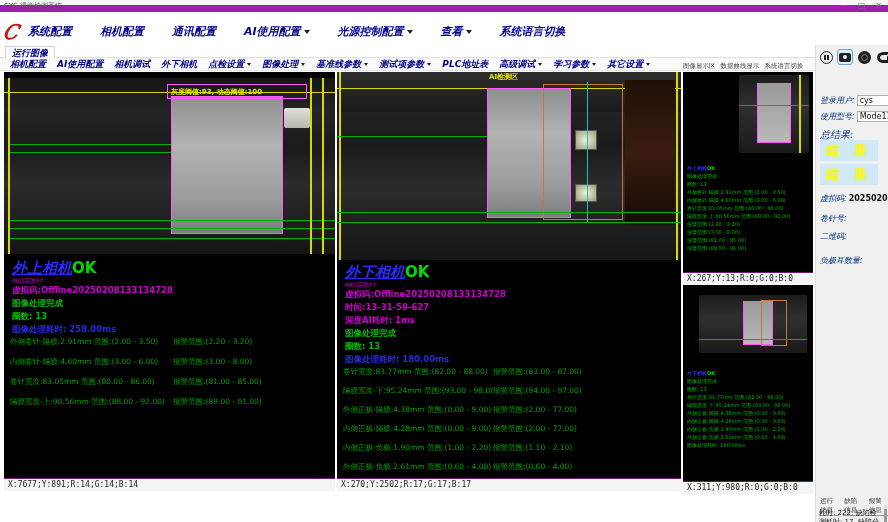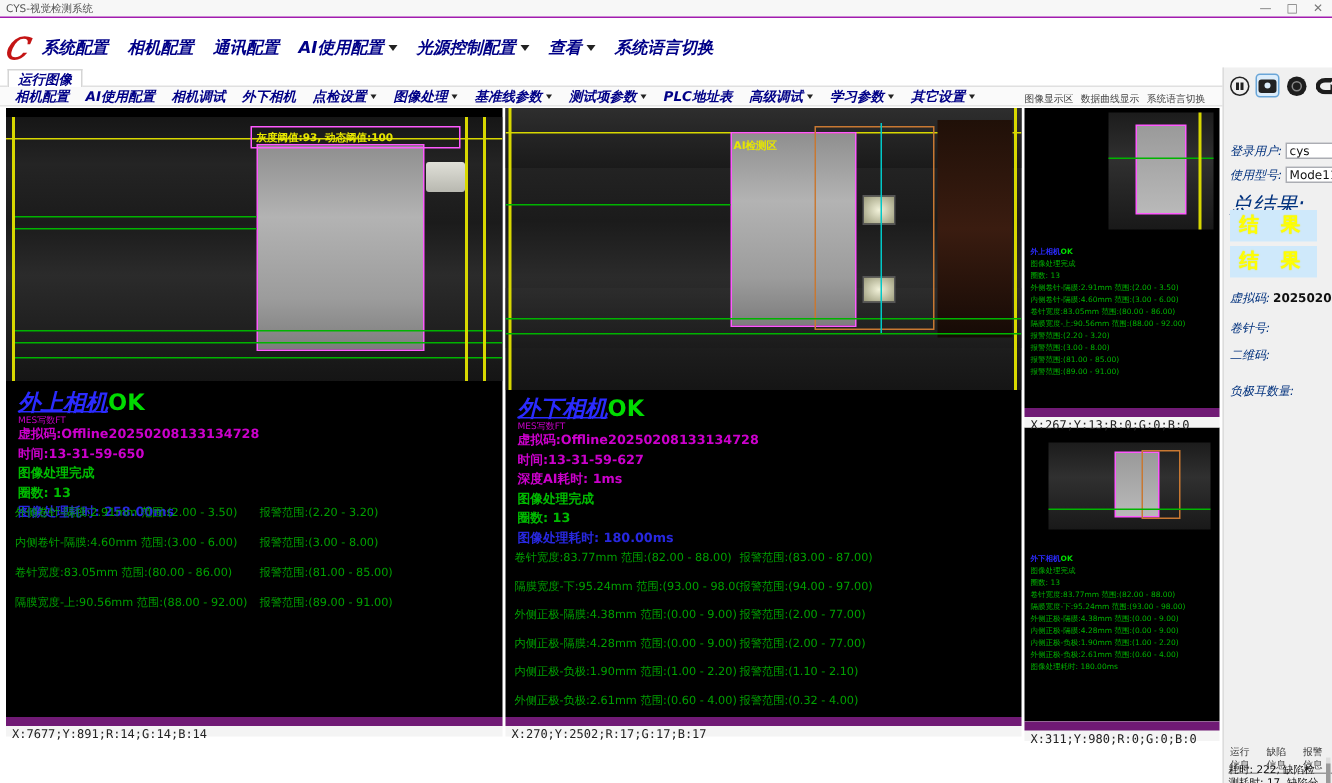--- a/index.html
+++ b/index.html
@@ -1,44 +1,44 @@
 <!DOCTYPE html>
 <html><head>
 <meta charset="utf-8">
 <style>
   * { margin:0; padding:0; box-sizing:border-box; }
   html,body { background:#fff; }
   body { font-family:"DejaVu Sans", sans-serif; }
   .app { position:relative; width:888px; height:522px; background:#fff; overflow:hidden; }
 
   
-  .titlebar { position:absolute; top:0; left:0; width:888px; height:12px; background:#f7f7f7; border-bottom:1px solid #a21caf; }
+  .titlebar { position:absolute; top:0; left:0; width:888px; height:12px; background:#f7f7f7; border-bottom:7px solid #a21caf; }
   .apptitle { position:absolute; left:4px; top:1px; font-size:7px; color:#555; }
   .wincontrols { position:absolute; right:2px; top:0; display:flex; gap:10px; padding-right:4px; }
   .wincontrols span { font-size:8px; color:#777; line-height:12px; cursor:default; }
 
   .menubar { position:absolute; top:14px; left:0; width:888px; height:32px; background:#fff; }
   .logo { position:absolute; left:3px; top:6px; width:20px; height:24px; font-family:"DejaVu Serif", serif; font-style:italic; font-weight:bold; font-size:20px; color:#c41414; line-height:24px; }
-  .menuitems { position:absolute; left:28px; top:10px; display:flex; gap:13px; }
+  .menuitems { position:absolute; left:28px; top:10px; display:flex; gap:28px; }
   .mitem { font-size:11px; font-weight:700; font-style:italic; color:#000087; white-space:nowrap; cursor:default; }
   .dd { display:inline-block; width:0; height:0; border-left:3px solid transparent; border-right:3px solid transparent; border-top:4px solid #222; margin-left:3px; vertical-align:middle; }
 
   .tabrow { position:absolute; top:46px; left:0; width:888px; height:12px; border-bottom:1px solid #e0e0e0; }
   .tab { position:absolute; left:5px; top:0; font-size:9px; font-weight:700; font-style:italic; color:#000087; background:#fff; padding:0 6px; border:1px solid #d5d5d5; border-bottom:none; }
 
   .toolbar { position:absolute; top:58px; left:0; width:888px; height:13px; background:#fafafa; display:flex; align-items:center; padding-left:10px; gap:11px; border-bottom:1px solid #e5e5e5; }
   .titem { font-size:9px; font-weight:700; font-style:italic; color:#000087; white-space:nowrap; cursor:default; }
   .toolbar .dd { border-top-width:3px; border-left-width:2.5px; border-right-width:2.5px; }
 
   
   .main { position:absolute; top:72px; left:0; width:888px; height:420px; background:#fff; }
   .panel { position:absolute; top:0; background:#000; overflow:hidden; }
   .p-left   { left:4px;   width:331px; height:406px; }
   .p-mid    { left:337px; width:344px; height:406px; }
-  .coordbar { position:absolute; background:#f4f4f4; border-top:6px solid #701a75; color:#222; font-family:"DejaVu Sans Mono", monospace; font-size:8px; line-height:12px; padding-left:4px; }
+  .coordbar { position:absolute; background:#f4f4f4; border-top:1px solid #701a75; color:#222; font-family:"DejaVu Sans Mono", monospace; font-size:8px; line-height:12px; padding-left:4px; }
   .cb-left { left:4px; top:406px; width:331px; height:13px; }
   .cb-mid  { left:337px; top:406px; width:344px; height:13px; }
 
   
   .photo { position:absolute; left:0; top:6px; width:100%; height:176px;
            background:linear-gradient(180deg,#161616 0%,#242424 18%,#1b1b1b 40%,#2b2b2b 60%,#151515 100%); }
   .p-mid .photo { height:188px; top:0; }
   .ph-band { position:absolute; left:0; width:100%; background:linear-gradient(180deg,#2e2e2e,#1a1a1a); }
   .block { position:absolute; background:linear-gradient(180deg,#8f8f8f,#b3b3b3 35%,#9c9c9c 75%,#7d7d7d); border:1px solid #ff5aff; }
   .orange-rect { position:absolute; border:1px solid #c87832; }
@@ -181,21 +181,20 @@
         <div class="m-box" style="left:163px; top:6px; width:140px; height:15px;"></div>
         <span class="ovl-text" style="left:167px; top:9px;text-align:right;">灰度阈值:93, 动态阈值:100</span>
       </div>
 
       <div class="rtext" style="top:186px;">
         <div class="cam-line">
           <span class="cam-title">外上相机</span><span class="cam-ok">OK</span>
         </div>
         <div class="mes">MES写数FT</div>
         <div class="lm">虚拟码:Offline20250208133134728</div>
-        <div class="lm">时间:13-31-59-650</div>
         <div class="lg">图像处理完成</div>
         <div class="lg">圈数: 13</div>
         <div class="lb">图像处理耗时: 258.00ms</div>
       </div>
 
       <div class="rows" style="left:6px; top:260px; width:320px;">
         <div class="mrow">
             <span class="lab">外侧卷针-隔膜:2.91mm 范围:(2.00 - 3.50)</span>
             <span class="alarm">报警范围:(2.20 - 3.20)</span>
           </div>
@@ -224,21 +223,21 @@
         <div class="y-v" style="left:339px; top:0; height:188px;"></div>
         <div class="darkred" style="left:288px; top:8px; width:50px; height:145px;"></div>
         <div class="block" style="left:150px; top:16px; width:84px; height:130px;"></div>
         <div class="orange-rect" style="left:206px; top:12px; width:80px; height:136px;"></div>
         <div class="hotspot" style="left:238px; top:58px; width:22px; height:20px;"></div>
         <div class="hotspot" style="left:238px; top:112px; width:22px; height:18px;"></div>
         <div class="g-h" style="left:0; top:64px; width:150px;"></div>
         <div class="g-h" style="left:0; top:140px; width:344px;"></div>
         <div class="g-h" style="left:0; top:150px; width:344px;"></div>
         <div class="cyan-line" style="left:250px; top:10px; height:140px;"></div>
-        <span class="ovl-text" style="left:152px; top:20px;">AI检测区</span>
+        <span class="ovl-text" style="left:152px; top:0;">AI检测区</span>
       </div>
 
       <div class="rtext" style="top:190px;">
         <div class="cam-line">
           <span class="cam-title">外下相机</span><span class="cam-ok">OK</span>
         </div>
         <div class="mes">MES写数FT</div>
         <div class="lm">虚拟码:Offline20250208133134728</div>
         <div class="lm">时间:13-31-59-627</div>
         <div class="lm">深度AI耗时: 1ms</div>
@@ -263,21 +262,21 @@
         <div class="mrow">
             <span class="lab">内侧正极-隔膜:4.28mm 范围:(0.00 - 9.00)</span>
             <span class="alarm">报警范围:(2.00 - 77.00)</span>
           </div>
         <div class="mrow">
             <span class="lab">内侧正极-负极:1.90mm 范围:(1.00 - 2.20)</span>
             <span class="alarm">报警范围:(1.10 - 2.10)</span>
           </div>
         <div class="mrow">
             <span class="lab">外侧正极-负极:2.61mm 范围:(0.60 - 4.00)</span>
-            <span class="alarm">报警范围:(0.32 - 4.00)</span>
+            <span class="alarm">报警范围:(0.60 - 4.00)</span>
           </div>
       </div>
     </div>
     <div class="coordbar cb-mid">X:270;Y:2502;R:17;G:17;B:17</div>
 
     <div class="disp-tabs">
       <span>图像显示区</span>
       <span>数据曲线显示</span>
       <span>系统语言切换</span>
     </div>
@@ -343,21 +342,21 @@
 
       <div class="frow" style="top:50px;">
         <span class="flabel">登录用户:</span>
         <span class="finput">cys</span>
       </div>
       <div class="frow" style="top:66px;">
         <span class="flabel">使用型号:</span>
         <span class="finput">Mode11</span>
       </div>
       <div class="frow" style="top:83px;">
-        <span class="flabel" style="font-size:15px;">总结果:</span>
+        <span class="flabel" style="font-size:10px;">总结果:</span>
       </div>
       <div class="resultbox" style="top:95px;">结 果</div>
       <div class="resultbox" style="top:119px;">结 果</div>
 
       <div class="frow" style="top:148px;">
         <span class="flabel">虚拟码:</span>
         <span class="fvalue">20250208</span>
       </div>
       <div class="frow" style="top:168px;">
         <span class="flabel">卷针号:</span>

